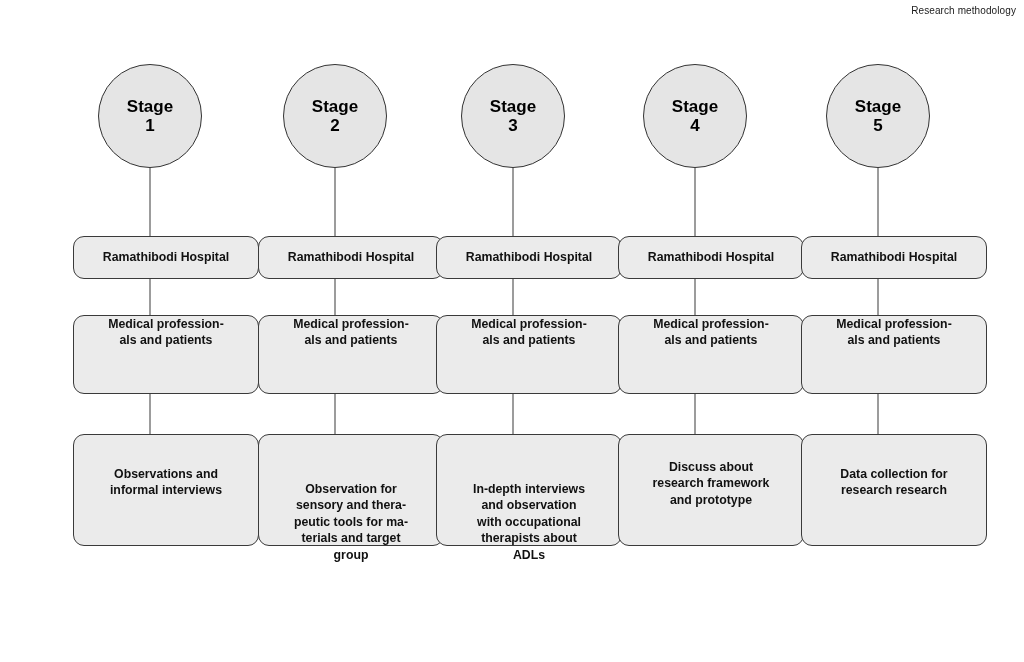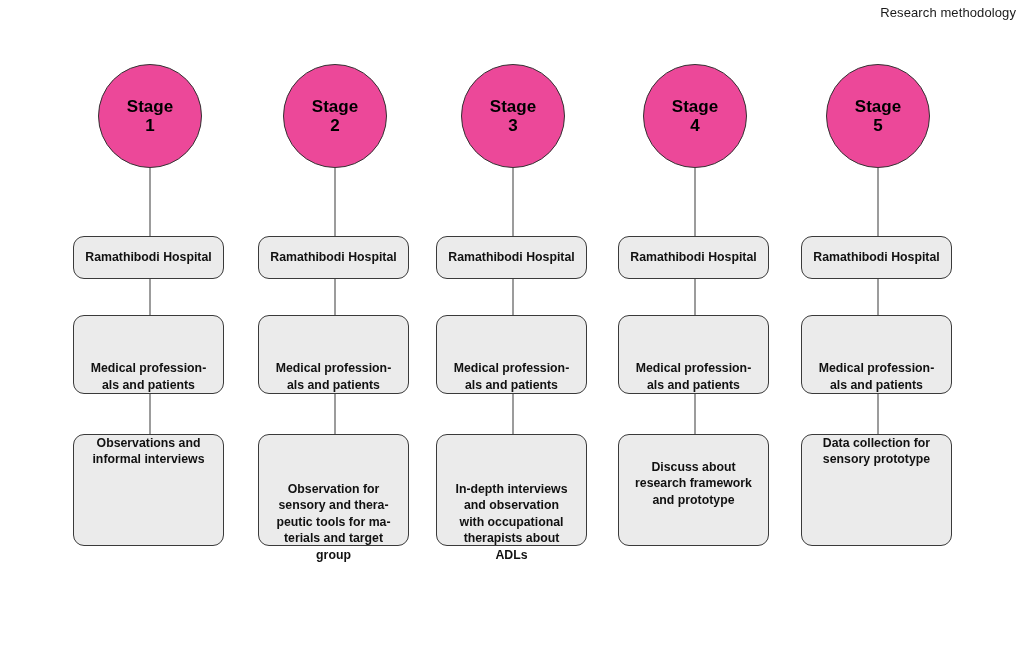--- a/index.html
+++ b/index.html
@@ -14,21 +14,21 @@
     position: relative;
     overflow: hidden;
     font-family: "Liberation Sans", sans-serif;
     color: #000000;
   }
 
   #diagram-title {
     position: absolute;
     top: 5px;
     right: 8px;
-    font-size: 13px;
+    font-size: 10px;
     font-weight: 400;
     color: #1a1a1a;
     letter-spacing: 0.1px;
     white-space: nowrap;
   }
 
   #flow-root {
     position: absolute;
     left: 0;
     top: 0;
@@ -50,21 +50,21 @@
   .stage-column[data-col="4"] { left: 801px; }
 
   .stage-circle {
     position: absolute;
     left: 50%;
     top: 0;
     transform: translateX(-50%);
     width: 104px;
     height: 104px;
     border-radius: 50%;
-    background: #ec4899;
+    background: #e5e5e5;
     border: 1.3px solid #333333;
     box-sizing: border-box;
     display: flex;
     flex-direction: column;
     align-items: center;
     justify-content: center;
     line-height: 1.12;
     font-size: 17px;
     font-weight: bold;
     z-index: 2;
@@ -80,21 +80,21 @@
     transform: translateX(-50%);
     z-index: 0;
   }
   .connector.c1 { top: 104px; height: 68px; }
   .connector.c2 { top: 215px; height: 80px; }
   .connector.c3 { top: 330px; height: 40px; }
 
   .flow-box {
     position: absolute;
     left: 0;
-    width: 151px;
+    width: 186px;
     box-sizing: border-box;
     background: #ebebeb;
     border: 1.4px solid #3a3a3a;
     border-radius: 11px;
     z-index: 1;
     display: flex;
     justify-content: center;
     text-align: center;
     font-size: 12.3px;
     font-weight: bold;
@@ -105,35 +105,35 @@
   .flow-box.row-hospital {
     top: 172px;
     height: 43px;
     align-items: center;
   }
   .flow-box.row-hospital .box-text { padding: 0 5px; }
 
   .flow-box.row-people {
     top: 251px;
     height: 79px;
-    align-items: flex-end;
+    align-items: flex-start;
   }
   .flow-box.row-people .box-text { padding: 0 12px; }
 
   .flow-box.row-activity {
     top: 370px;
     height: 112px;
     align-items: flex-start;
   }
   .flow-box.row-activity .box-text {
     padding: 0 10px;
     width: 100%;
   }
   
-  .flow-box.row-activity[data-lines="2"] .box-text { }
+  .flow-box.row-activity[data-lines="2"] .box-text { padding-top: 31px; }
   .flow-box.row-activity[data-lines="3"] .box-text { padding-top: 24px; }
   .flow-box.row-activity[data-lines="5"] .box-text { padding-top: 10px; margin-top: 36px; }
 
   .box-text { white-space: pre-line; }
 </style>
 </head>
 <body>
 
 <div id="diagram-title">Research methodology</div>
 
@@ -240,17 +240,17 @@
       <span class="box-text">Ramathibodi Hospital</span>
     </div>
     <div class="connector c2"></div>
     <div class="flow-box row-people">
       <span class="box-text">Medical profession-
 als and patients</span>
     </div>
     <div class="connector c3"></div>
     <div class="flow-box row-activity" data-lines="2">
       <span class="box-text">Data collection for
-sensory prototype</span>
+research research</span>
     </div>
   </div>
 
 </div>
 
 </body></html>

